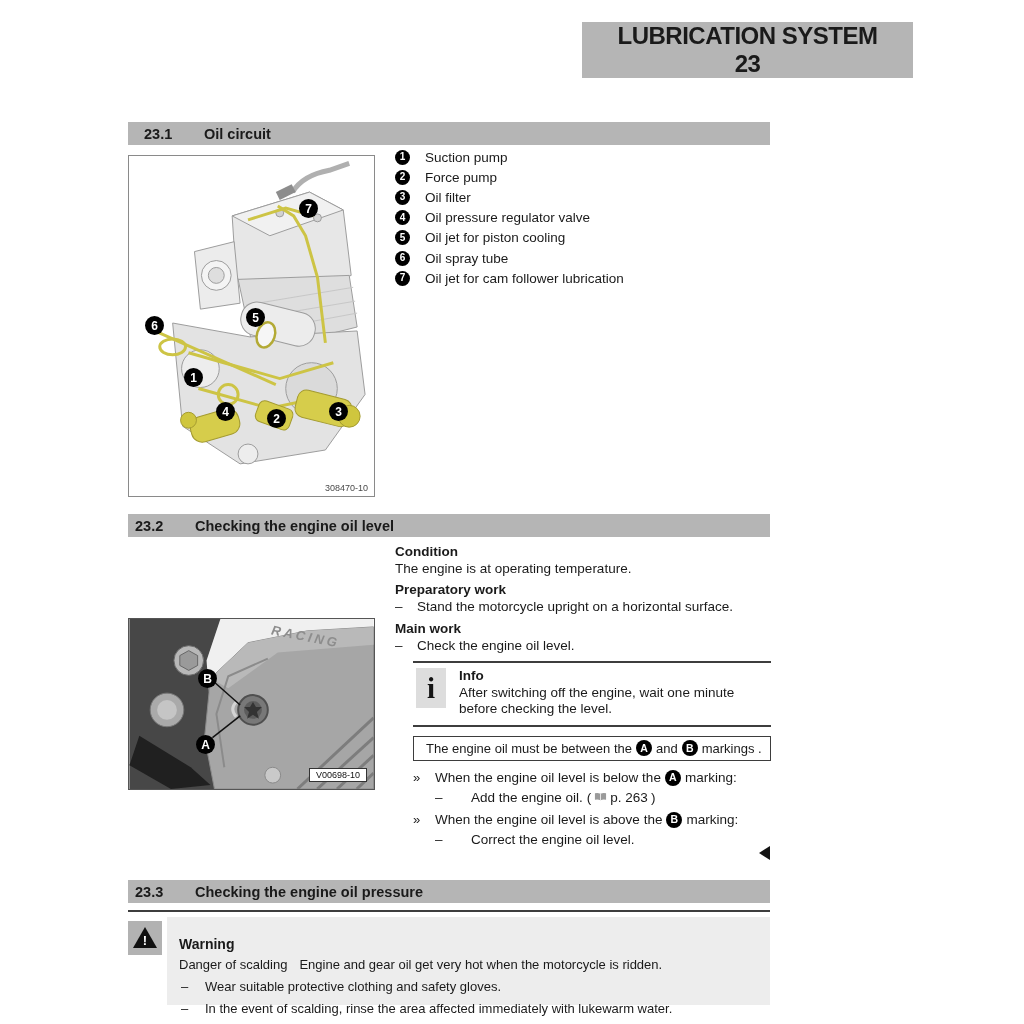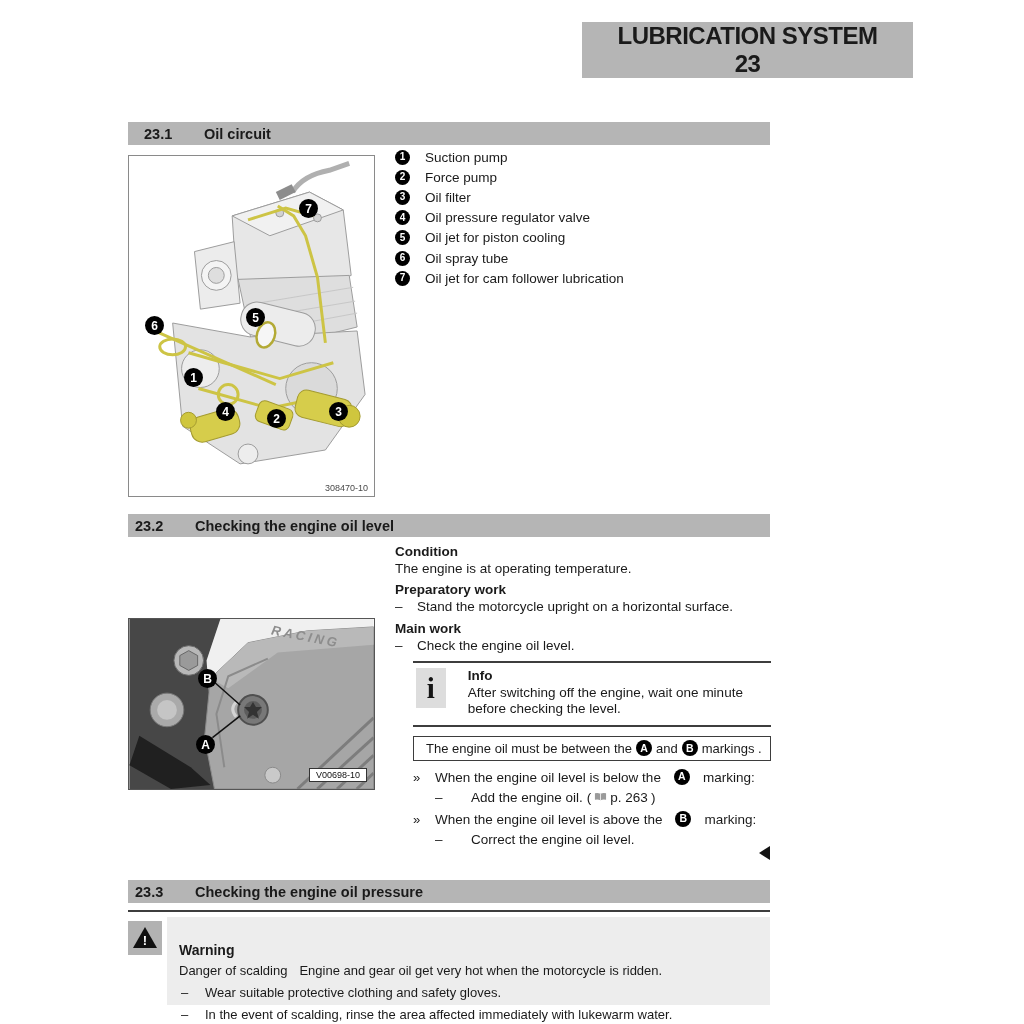--- a/index.html
+++ b/index.html
@@ -46,47 +46,47 @@
   .mini-h { font-weight:bold; }
   .mt4 { margin-top:4px; } .mt5 { margin-top:5px; }
   .dash-row { display:flex; }
   .dash-row .dash { width:22px; flex:0 0 22px; }
 
   .info-box { margin:7px 0 0 18px; width:358px; border-top:2px solid var(--rule_dark,#3d3d3d);
     border-bottom:2px solid var(--rule_dark,#3d3d3d); padding:5px 0 7px; display:flex; }
   .info-icon { width:30px; height:40px; background:var(--info_icon_bg,#ddd); margin-left:3px;
     display:flex; align-items:center; justify-content:center;
     font-family:"Liberation Serif", serif; font-weight:bold; font-size:29px; color:#141414; }
-  .info-body { margin-left:22px; width:306px; line-height:16.5px; }
+  .info-body { margin-left:13px; width:306px; line-height:16.5px; }
   .info-title { font-weight:bold; }
 
   .req-box { margin:9px 0 0 18px; width:358px; border:1px solid var(--rule_dark,#3d3d3d);
     padding:3px 12px; font-size:13px; display:flex; align-items:center; gap:4px; white-space:nowrap; }
 
   .step { margin:8px 0 0 18px; display:flex; align-items:center; }
   .step + .sub-step { margin-top:3px; }
   .step-bullet { width:22px; flex:0 0 22px; font-size:13px; }
-  .step-line { display:flex; align-items:flex-start; gap:13px; white-space:nowrap; }
+  .step-line { display:flex; align-items:flex-end; gap:4px; white-space:nowrap; }
   .sub-step { margin:3px 0 0 40px; display:flex; align-items:center; }
   .sub-step .dash { width:36px; flex:0 0 36px; }
   .sub-line { display:flex; align-items:center; gap:4px; white-space:nowrap; }
   .ref { display:inline-flex; align-items:center; gap:3px; }
   .mt5s { margin-top:5px; }
 
   .end-marker { position:absolute; left:759px; top:846px; width:0; height:0;
     border-top:7px solid transparent; border-bottom:7px solid transparent;
     border-right:11px solid #141414; }
 
   
   .warn-rule { position:absolute; left:128px; top:910px; width:642px; height:2px;
     background:var(--rule_dark,#3d3d3d); }
   .warning-icon-box { position:absolute; left:128px; top:921px; width:34px; height:34px;
     background:var(--warning_icon_bg,#b2b2b2); display:flex; align-items:center; justify-content:center; }
   .warning-box { position:absolute; left:167px; top:917px; width:603px; height:88px;
-    background:var(--warning_bg,#ededed); padding:25px 12px; font-size:13px; line-height:17px; }
+    background:var(--warning_bg,#ededed); padding:19px 12px; font-size:13px; line-height:17px; }
   .warning-title { font-weight:bold; font-size:14px; }
   .warning-lead { margin-top:3px; }
   .warning-lead .b { font-weight:normal; margin-right:12px; }
   .warning-item { display:flex; margin-top:5px; }
   .warning-item .dash { width:26px; flex:0 0 26px; padding-left:2px; }
 
   .photo-brand { position:absolute; left:142px; top:10px; transform:rotate(11deg);
     font-style:italic; font-weight:bold; font-size:13px; letter-spacing:3px; color:#8d8d8d; }
 </style>
 </head>

